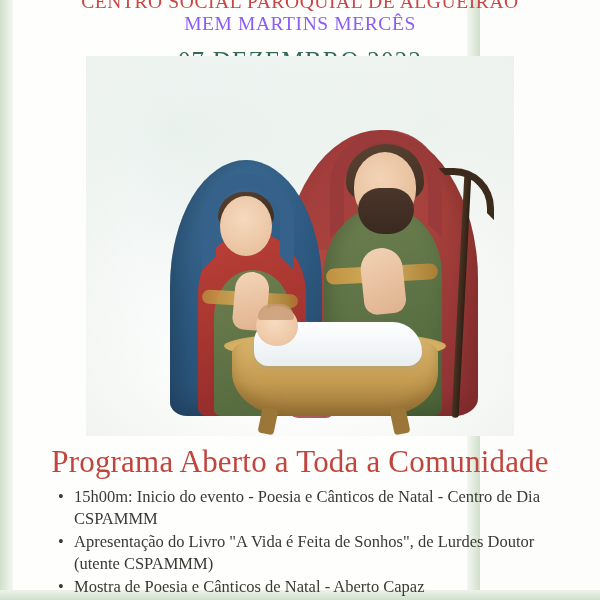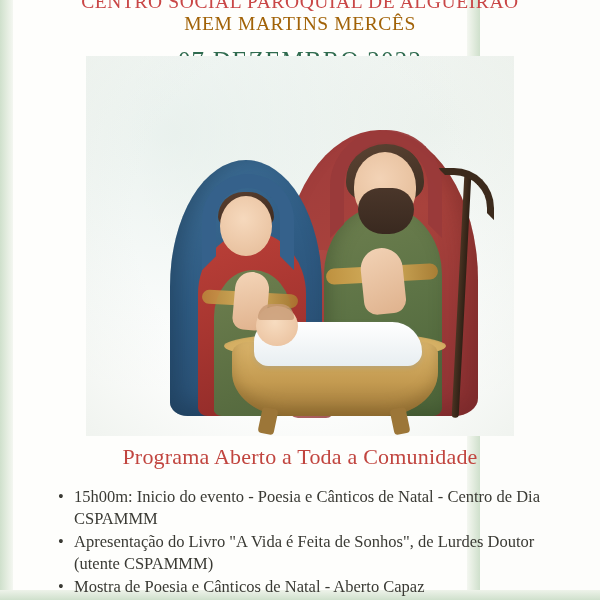--- a/index.html
+++ b/index.html
@@ -55,21 +55,21 @@
     color: #c94646;
     line-height: 1.05;
     margin: 0;
     padding-top: 0;
     position: relative;
     top: -8px;
   }
   .org-line-2 {
     font-size: 19.5px;
     letter-spacing: 0.6px;
-    color: #a16207;
+    color: #8b5cf6;
     line-height: 1.05;
     margin: 0;
     position: relative;
     top: -6px;
   }
   .date-line {
     font-size: 25px;
     color: #2f6b4f;
     letter-spacing: 1.2px;
     margin: 0;
@@ -367,21 +367,21 @@
     opacity: .8;
   }
 
   
   .program-title {
     position: absolute;
     left: 0;
     top: 444px;
     width: 600px;
     text-align: center;
-    font-size: 22px;
+    font-size: 31px;
     color: #c1453f;
     letter-spacing: 0.2px;
   }
   .program-list {
     position: absolute;
     left: 58px;
     top: 486px;
     width: 500px;
     margin: 0;
     padding: 0;

